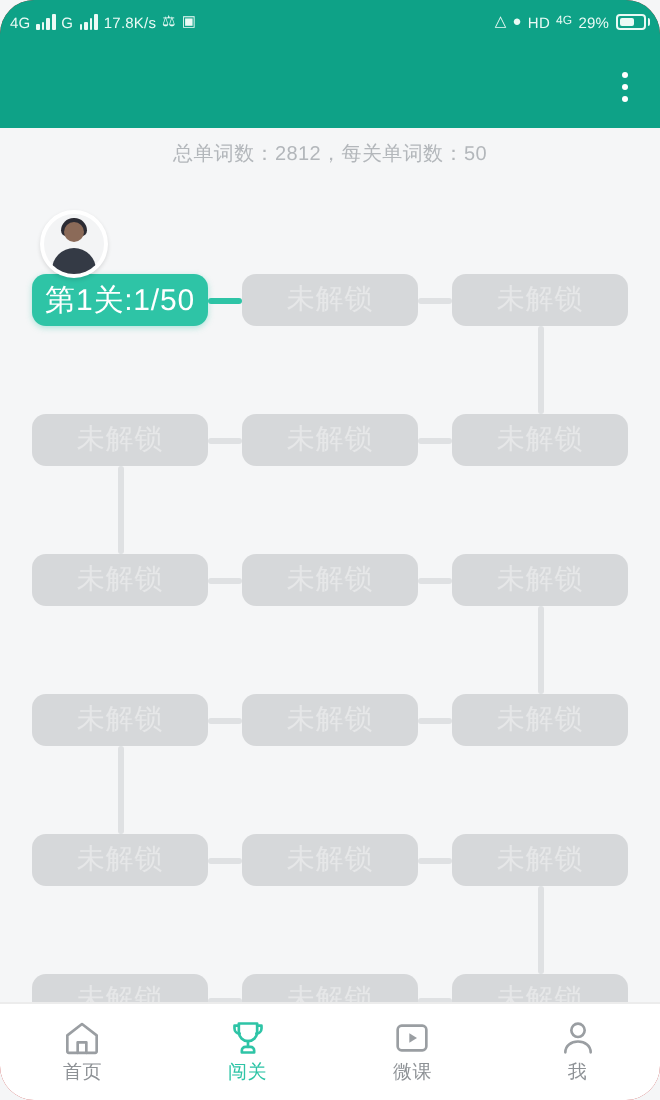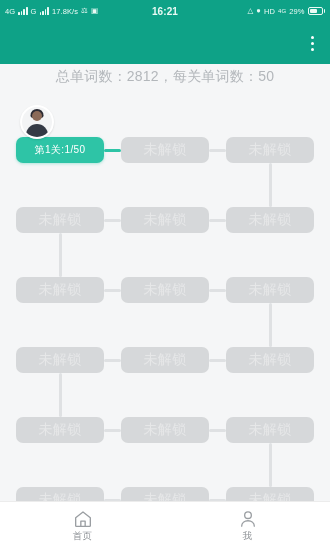--- a/index.html
+++ b/index.html
@@ -2,21 +2,21 @@
 <html><head>
 <meta charset="utf-8">
 <style>
   html,body{margin:0;padding:0;}
   body{
     width:330px;height:550px;overflow:hidden;
     font-family:"Liberation Sans","DejaVu Sans",sans-serif;
     background:#f5f6f7;
     -webkit-font-smoothing:antialiased;
   }
-  #app{position:relative;width:330px;height:550px;overflow:hidden;background:#b91c1c;}
+  #app{position:relative;width:330px;height:550px;overflow:hidden;background:#b91c1c;border-radius:17px;}
 
   
   .statusbar{
     position:absolute;top:0;left:0;width:330px;height:22px;
     background:#0ea287;color:#eafaf5;
     display:flex;align-items:center;
     font-size:9px;letter-spacing:.1px;
     padding:0 5px;box-sizing:border-box;
   }
   .sb-left{display:flex;align-items:center;gap:3px;}
@@ -44,40 +44,40 @@
     position:absolute;right:9px;top:50%;transform:translateY(-50%);
     width:18px;height:22px;display:flex;flex-direction:column;
     align-items:center;justify-content:center;gap:3px;cursor:pointer;
   }
   .menu-dots span{width:3px;height:3px;background:#ffffff;border-radius:50%;display:block;}
 
   
   .summary{
     position:absolute;top:64px;left:0;width:330px;height:26px;
     display:flex;align-items:center;justify-content:center;
-    color:#b3b7bb;font-size:14px;letter-spacing:.2px;
+    color:#b3b7bb;font-size:10px;letter-spacing:.2px;
     background:#f5f6f7;
   }
 
   
   .map{
     position:absolute;top:90px;left:0;width:330px;height:412px;
     overflow:hidden;background:#f5f6f7;
   }
   .mapinner{position:relative;width:330px;height:520px;}
 
   .node{
     position:absolute;width:88px;height:26px;border-radius:7px;
     background:#d6d8da;color:#e6e7e8;
     display:flex;align-items:center;justify-content:center;
     font-size:14px;letter-spacing:.4px;box-sizing:border-box;
     z-index:3;cursor:pointer;
   }
   .node.current{
-    background:#2ec4a6;color:#ffffff;font-size:10px;font-weight:500;
+    background:#2ec4a6;color:#ffffff;font-size:15px;font-weight:500;
     box-shadow:0 1px 3px rgba(46,196,166,.35);
   }
 
   .hbar{position:absolute;height:3px;background:#dfe1e3;z-index:1;border-radius:2px;}
   .hbar.active{background:#2ec4a6;}
   .vbar{position:absolute;width:3px;background:#dfe1e3;z-index:1;border-radius:2px;}
 
   .avatar{
     position:absolute;width:30px;height:30px;border-radius:50%;
     background:#f3f4f5;border:2px solid #ffffff;
@@ -130,21 +130,20 @@
       <span class="sig">
           <i></i>
           <i></i>
           <i></i>
           <i></i>
         </span>
       <span class="tiny">17.8K/s</span>
       <span class="glyph tiny">⚖</span>
       <span class="glyph tiny">▣</span>
     </div>
-    <div class="sb-center">16:21</div>
     <div class="sb-right">
       <span class="glyph tiny">△</span>
       <span class="glyph tiny">●</span>
       <span class="tiny">HD</span>
       <span class="sup">4G</span>
       <span class="tiny">29%</span>
       <span class="batt">
         <span class="body">
             <span class="fill"></span>
           </span>
@@ -211,21 +210,38 @@
   <div class="bottomnav">
 
     <div class="navitem">
       <svg class="ico" viewBox="0 0 24 24" fill="none" stroke="#9a9ea2" stroke-width="1.6" stroke-linecap="round" stroke-linejoin="round">
         <path d="M3.2 10.4 12 3.6l8.8 6.8V20a.9.9 0 0 1-.9.9H4.1a.9.9 0 0 1-.9-.9z"></path>
         <path d="M9.4 20.9v-6.3h5.2v6.3"></path>
       </svg>
       <span class="lbl">首页</span>
     </div>
 
-
+    <div class="navitem active">
+      <svg class="ico" viewBox="0 0 24 24" fill="none" stroke="#2ec4a6" stroke-width="1.6" stroke-linecap="round" stroke-linejoin="round">
+        <path d="M6.5 3.3h11v5.1a5.5 5.5 0 0 1-11 0z"></path>
+        <path d="M6.5 4.6H3.9v1.7a3.1 3.1 0 0 0 3.1 3.1"></path>
+        <path d="M17.5 4.6h2.6v1.7a3.1 3.1 0 0 1-3.1 3.1"></path>
+        <path d="M12 13.9v3.4"></path>
+        <path d="M8.3 20.7h7.4v-1.2a2.2 2.2 0 0 0-2.2-2.2h-3a2.2 2.2 0 0 0-2.2 2.2z"></path>
+      </svg>
+      <span class="lbl">闯关</span>
+    </div>
+
+    <div class="navitem">
+      <svg class="ico" viewBox="0 0 24 24" fill="none" stroke="#9a9ea2" stroke-width="1.6" stroke-linecap="round" stroke-linejoin="round">
+        <rect x="3.4" y="4.6" width="17.2" height="14.8" rx="2.4"></rect>
+        <path d="M10.4 9.2 15 12l-4.6 2.8z" fill="#9a9ea2" stroke="none"></path>
+      </svg>
+      <span class="lbl">微课</span>
+    </div>
 
     <div class="navitem">
       <svg class="ico" viewBox="0 0 24 24" fill="none" stroke="#9a9ea2" stroke-width="1.6" stroke-linecap="round" stroke-linejoin="round">
         <circle cx="12" cy="7.4" r="4"></circle>
         <path d="M4.4 20.6c0-4 3.4-6.5 7.6-6.5s7.6 2.5 7.6 6.5"></path>
       </svg>
       <span class="lbl">我</span>
     </div>
 
   </div>

